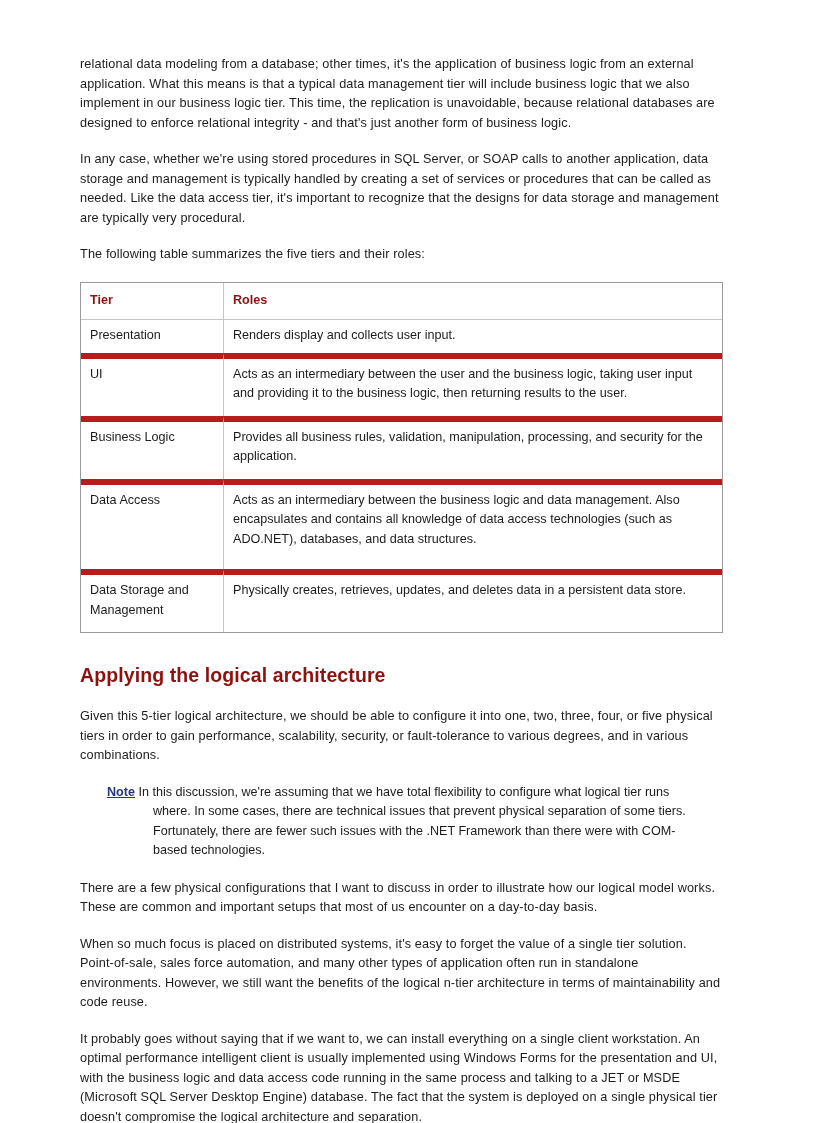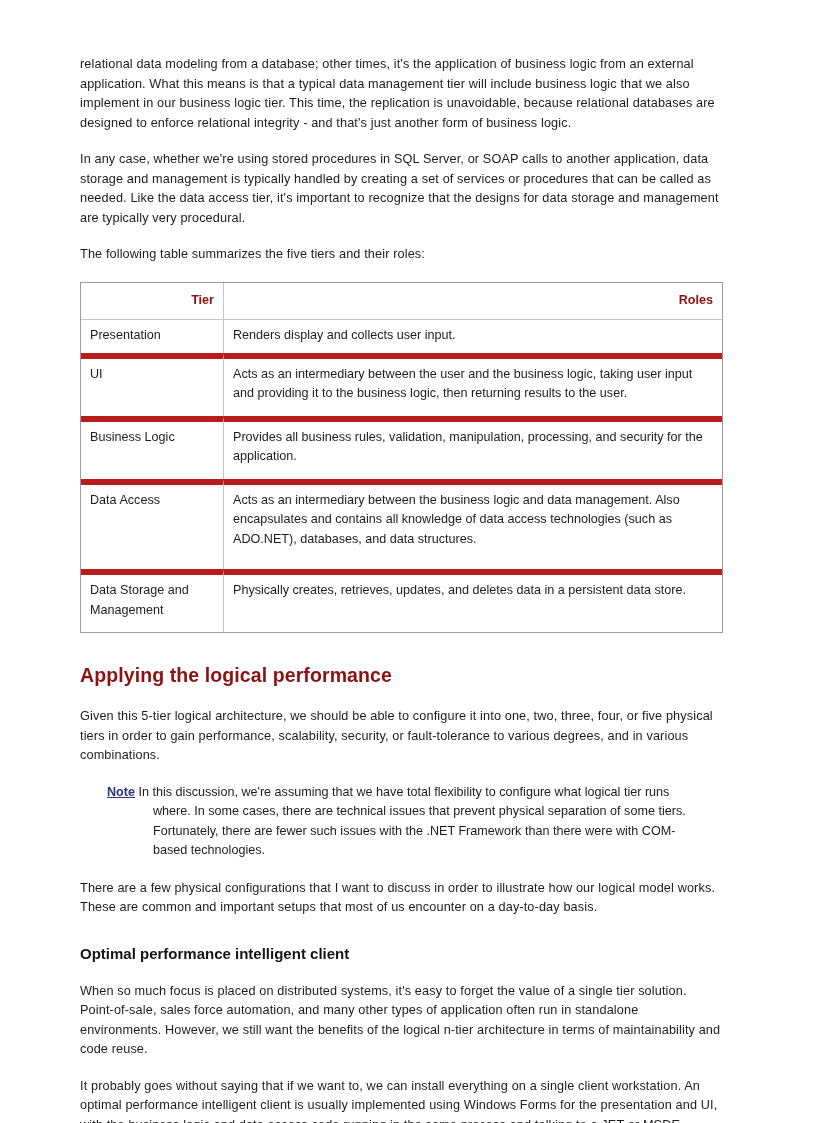--- a/index.html
+++ b/index.html
@@ -70,21 +70,20 @@
     color: #1c1c1c;
   }
   .tier-table tr:first-child th { border-top: none; }
   .tier-table th:last-child, .tier-table td:last-child { border-right: none; }
 
   .tier-table thead th {
     font-weight: bold;
     color: #8c1111;
     padding-top: 8px;
     padding-bottom: 9px;
-    text-align: right;
   }
   .tier-table tbody tr td { }
   .tier-table tbody tr:first-child td { border-top: 1px solid #c4c4c4; }
 
   .row-tall td { padding-bottom: 12px; }
   .row-xtall td { padding-bottom: 20px; }
 
   
   h1.section-title {
     font-size: 19.5px;
@@ -163,30 +162,29 @@
           <td>Acts as an intermediary between the business logic and data management. Also encapsulates and contains all knowledge of data access technologies (such as ADO.NET), databases, and data structures.</td>
         </tr>
         <tr class="row-tall">
           <td>Data Storage and Management</td>
           <td>Physically creates, retrieves, updates, and deletes data in a persistent data store.</td>
         </tr>
       </tbody>
     </table>
 
 
-    <h1 class="section-title">Applying the logical performance</h1>
+    <h1 class="section-title">Applying the logical architecture</h1>
 
     <p class="body-para">Given this 5-tier logical architecture, we should be able to configure it into one, two, three, four, or five physical tiers in order to gain performance, scalability, security, or fault-tolerance to various degrees, and in various combinations.</p>
 
     <div class="note-block">
       <div class="note-inner"><span class="note-label">Note</span><span> </span><span>In this discussion, we're assuming that we have total flexibility to configure what logical tier runs where. In some cases, there are technical issues that prevent physical separation of some tiers. Fortunately, there are fewer such issues with the .NET Framework than there were with COM-based technologies.</span></div>
     </div>
 
     <p class="body-para">There are a few physical configurations that I want to discuss in order to illustrate how our logical model works. These are common and important setups that most of us encounter on a day-to-day basis.</p>
 
-    <h2 class="sub-title">Optimal performance intelligent client</h2>
 
     <p class="body-para">When so much focus is placed on distributed systems, it's easy to forget the value of a single tier solution. Point-of-sale, sales force automation, and many other types of application often run in standalone environments. However, we still want the benefits of the logical n-tier architecture in terms of maintainability and code reuse.</p>
 
     <p class="body-para">It probably goes without saying that if we want to, we can install everything on a single client workstation. An optimal performance intelligent client is usually implemented using Windows Forms for the presentation and UI, with the business logic and data access code running in the same process and talking to a JET or MSDE (Microsoft SQL Server Desktop Engine) database. The fact that the system is deployed on a single physical tier doesn't compromise the logical architecture and separation.</p>
 
   </div>
 </div>
 
 </body></html>

